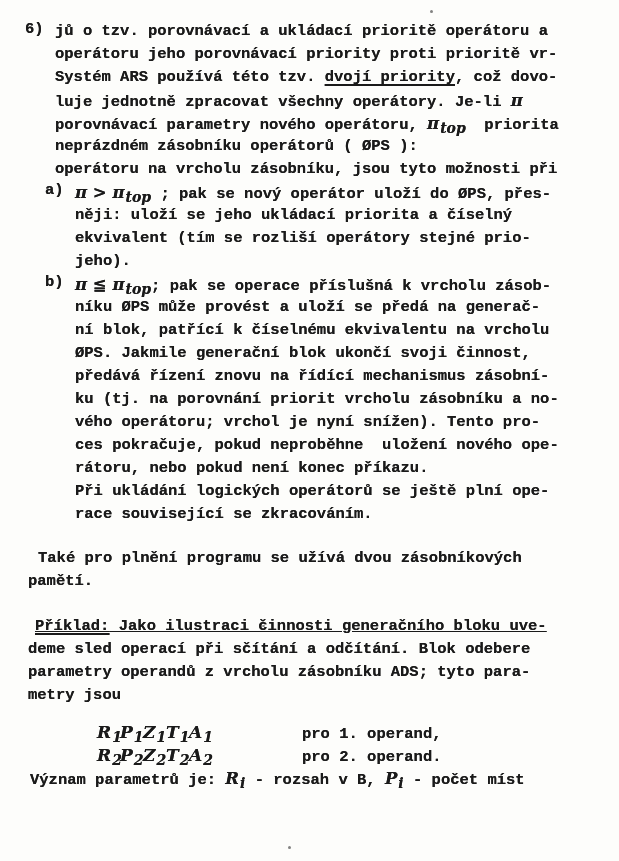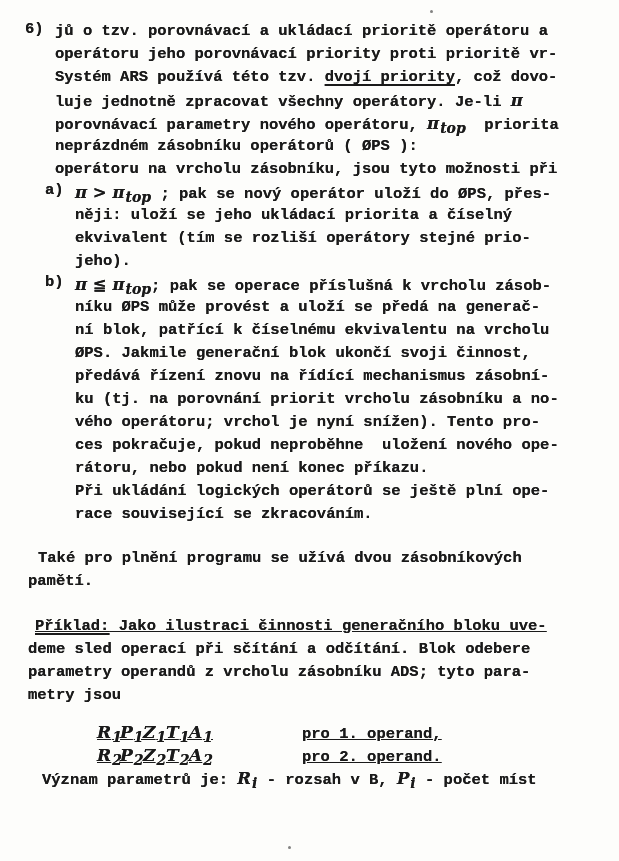--- a/index.html
+++ b/index.html
@@ -28,28 +28,28 @@
     font-family:"DejaVu Serif","DejaVu Sans",serif;
     font-style:italic; font-weight:bold;
     font-size:16.5px;
   }
   .hw sub, .fl sub { font-size:14px; line-height:0; vertical-align:-4px; margin-left:1px; }
   .p-take { margin:21px 0 0 28px; }
   .p-example { margin:22px 0 0 28px; }
   .ind { padding-left:10px; }
   .ind7 { padding-left:7px;text-decoration:underline; }
   .formula { margin:14px 0 0 97px; }
-  .frow { display:flex; height:23px; line-height:23px; align-items:baseline;text-decoration:underline; }
+  .frow { display:flex; height:23px; line-height:23px; align-items:baseline; }
   .fletters { width:205px; display:flex; }
   .fl {
     width:23px;
     font-family:"DejaVu Serif","DejaVu Sans",serif;
     font-style:italic; font-weight:bold; font-size:17px;
   }
-  .meaning { margin-left:42px; }
+  .meaning { margin-left:30px; }
   .speck { position:absolute; background:rgba(30,30,30,0.55); border-radius:50%; }
 </style>
 </head>
 <body>
 
 <div class="page">
 
   <section>
     <div class="hang">
       <span class="marker">6)</span>

